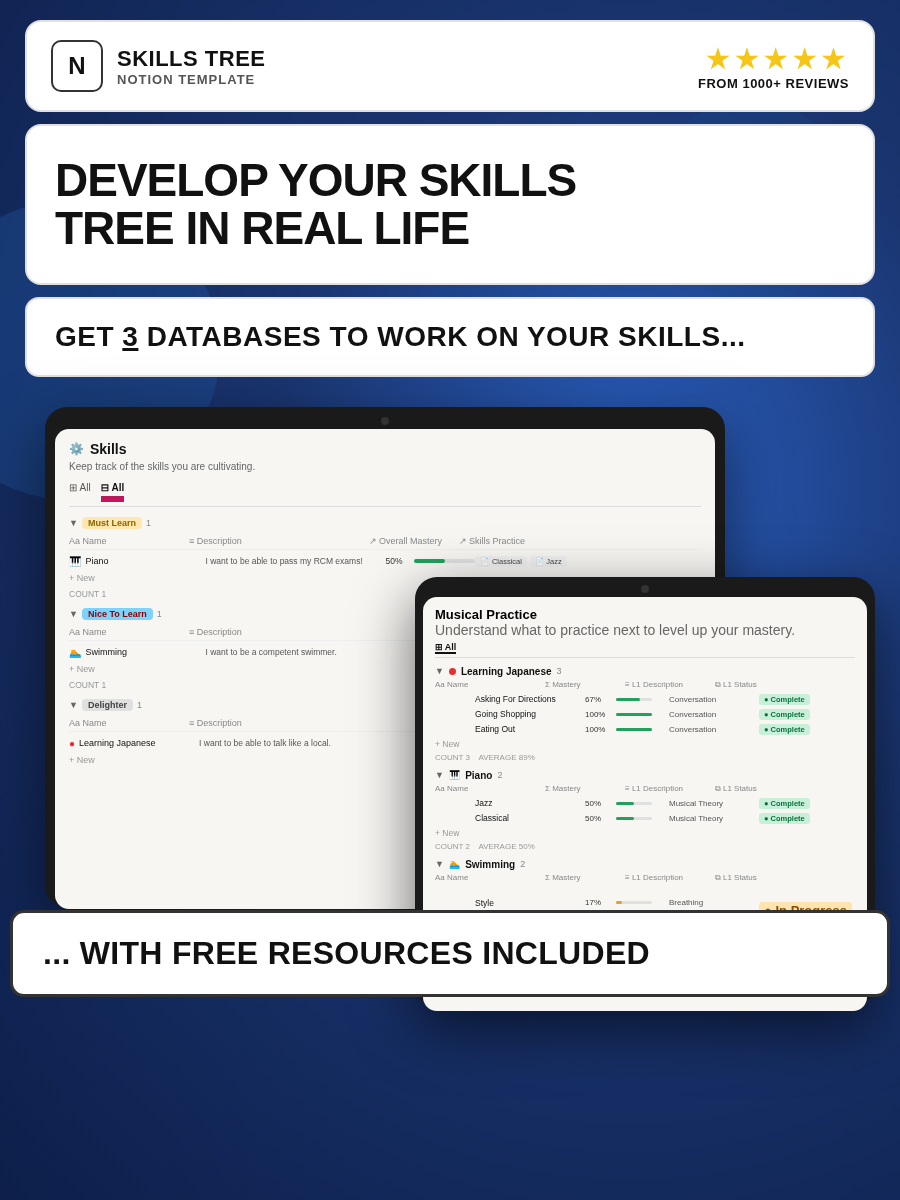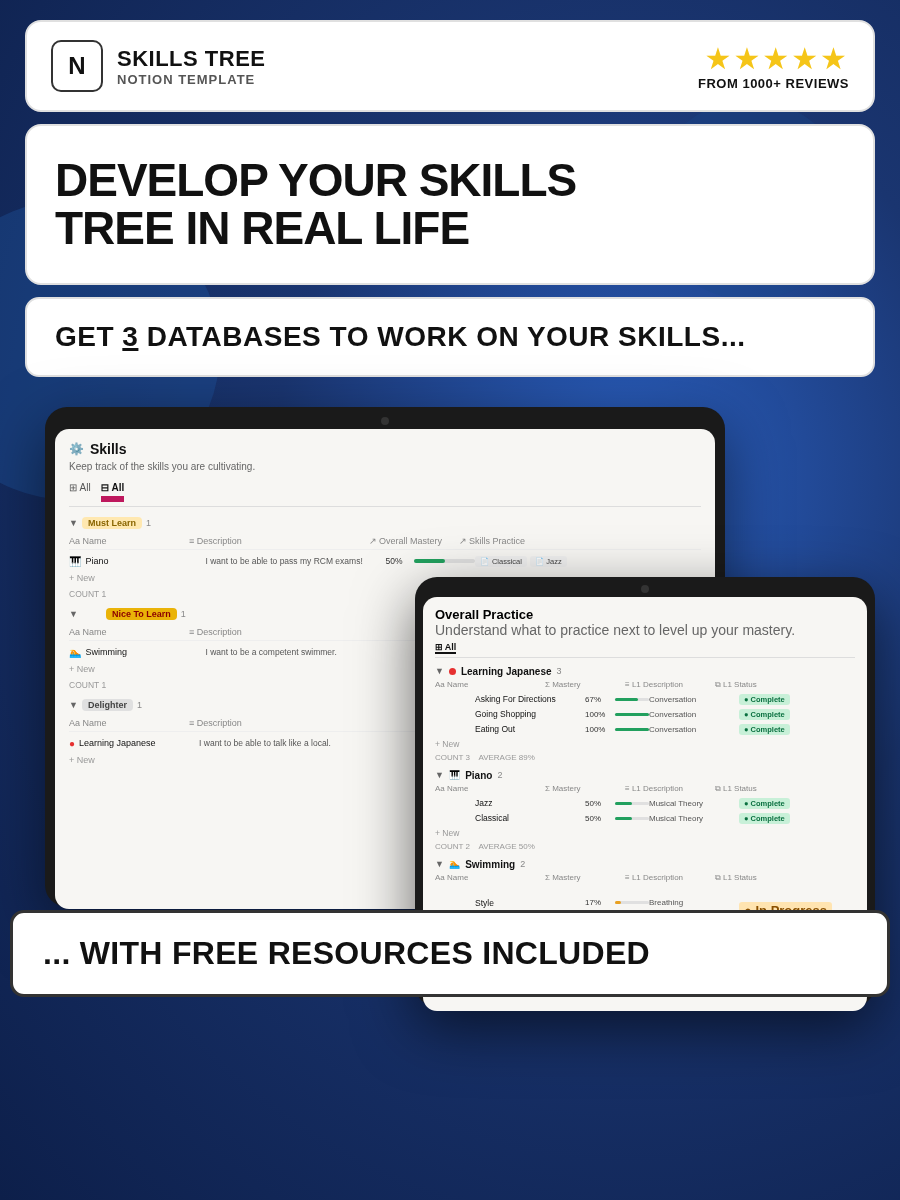--- a/index.html
+++ b/index.html
@@ -226,21 +226,21 @@
       color: #666;
       font-size: 9px;
     }
     .db-group-tag {
       padding: 1px 6px;
       border-radius: 4px;
       font-size: 9px;
       font-weight: 600;
     }
     .tag-must-learn { background: #ffe8b0; color: #8a6500; }
-    .tag-nice-to-learn { background: #eab308; color: #8a0000; margin-left: 24px; }
+    .tag-nice-to-learn { background: #7dd3fc; color: #8a0000; }
     .tag-delighter { background: #e0e0e0; color: #444; }
 
     .db-col-headers {
       display: flex;
       font-size: 9px;
       color: #888;
       padding: 3px 0;
       border-bottom: 1px solid #eee;
       margin-bottom: 3px;
     }
@@ -323,21 +323,21 @@
     .spc-desc { width: 90px; }
     .spc-status { flex: 1; }
 
     .sp-row {
       display: flex;
       align-items: center;
       padding: 2px 0;
       font-size: 8.5px;
     }
     .sp-row-name { width: 110px; color: #111; margin-left: 40px; }
-    .sp-mastery-cell { width: 64px; display: flex; align-items: center; gap: 3px; }
+    .sp-mastery-cell { width: 84px; display: flex; align-items: center; gap: 3px; }
     .sp-mastery-pct { font-size: 8px; color: #333; width: 28px; }
     .sp-mastery-bar-bg { width: 36px; height: 3px; background: #e0e0e0; border-radius: 2px; }
     .sp-mastery-bar-fill { height: 100%; border-radius: 2px; background: #22a05e; }
     .sp-desc-cell { width: 90px; color: #555; font-size: 8px; }
     .sp-status-cell { flex: 1; }
 
     .status-complete {
       display: inline-block;
       padding: 1px 5px;
       border-radius: 3px;
@@ -507,21 +507,21 @@
           </div>
           <div class="db-new-row">+ New</div>
         </div>
       </div>
     </div>
 
     <div class="tablet-front">
       <div class="camera-dot"></div>
       <div class="tablet-front-screen">
         <div class="sp-content">
-          <div class="sp-title">Overall Practice</div>
+          <div class="sp-title">Musical Practice</div>
           <div class="sp-subtitle">Understand what to practice next to level up your mastery.</div>
           <div class="sp-tab-row">
             <span class="sp-tab active">⊞ All</span>
           </div>
 
           <div class="sp-group">
             <div class="sp-group-header">
               <span class="db-group-toggle">▼</span>
               <span class="sp-dot-red"></span>
               <span class="sp-group-name">Learning Japanese</span>

